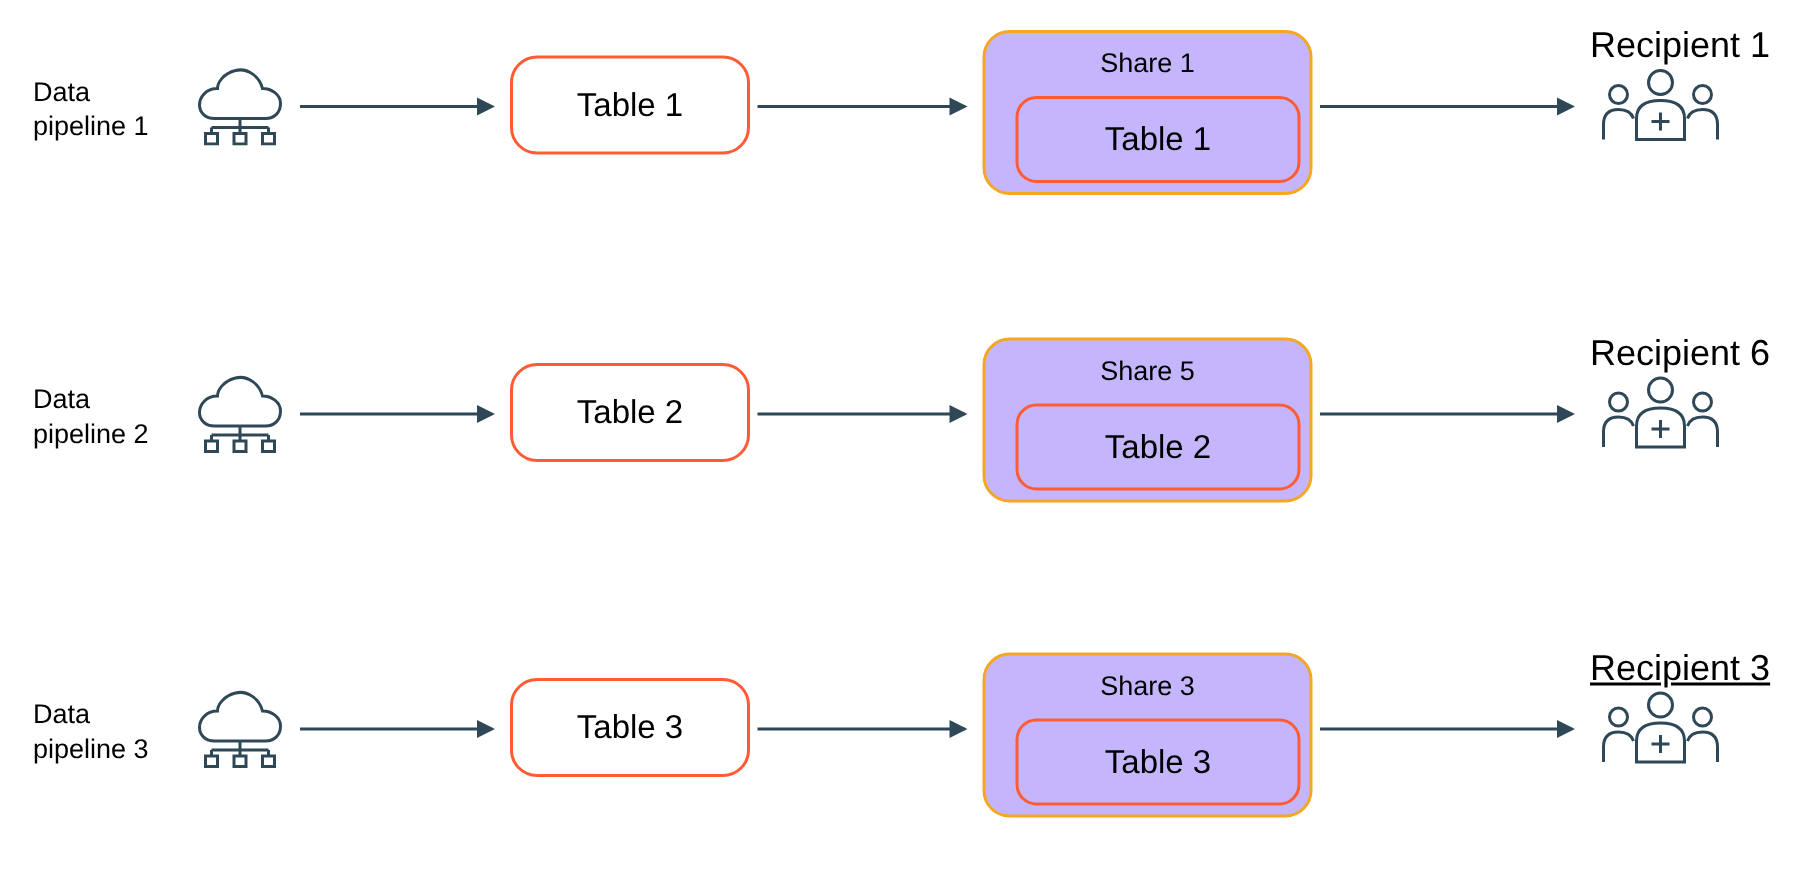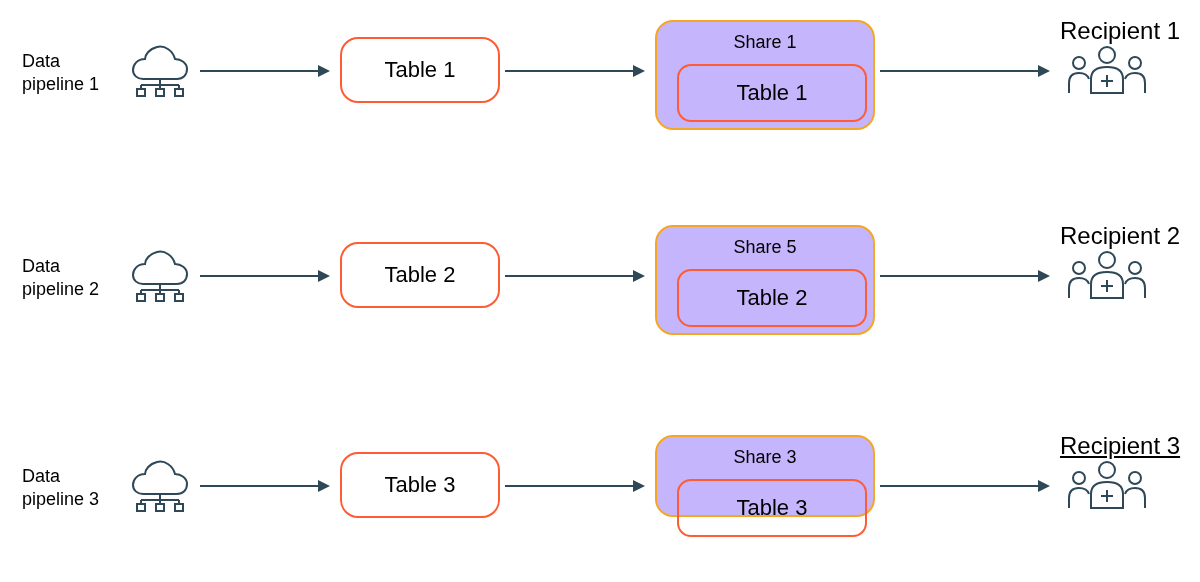--- a/index.html
+++ b/index.html
@@ -169,21 +169,21 @@
 
   <div class="share-box" style="left:655px; top:5px; width:220px; height:110px;">
     <div class="share-label">Share 5</div>
     <div class="inner-table" style="left:20px; top:42px; width:190px; height:58px;">
       <span>Table 2</span>
     </div>
   </div>
 
   <div class="arrow" style="left:880px; top:55px; width:168px;"></div>
 
-  <div class="recipient-label" style="left:1060px; top:2px;">Recipient 2</div>
+  <div class="recipient-label" style="left:1060px; top:2px;">Recipient 6</div>
 
   <svg class="recipient-icon" viewBox="0 0 85 55" style="left:1065px; top:28px;">
 
     <circle cx="42" cy="12" r="8" fill="none" stroke="#2f4858" stroke-width="2"></circle>
     <path d="M26 50 L26 36 Q26 24 42 24 Q58 24 58 36 L58 50 Z" fill="none" stroke="#2f4858" stroke-width="2"></path>
     <line x1="36" y1="38" x2="48" y2="38" stroke="#2f4858" stroke-width="2"></line>
     <line x1="42" y1="32" x2="42" y2="44" stroke="#2f4858" stroke-width="2"></line>
 
     <circle cx="14" cy="20" r="6" fill="none" stroke="#2f4858" stroke-width="2"></circle>
     <path d="M4 50 L4 40 Q4 30 14 30 Q22 30 24 36" fill="none" stroke="#2f4858" stroke-width="2"></path>
@@ -209,21 +209,21 @@
   </svg>
 
   <div class="arrow" style="left:200px; top:55px; width:128px;"></div>
 
   <div class="table-box" style="left:340px; top:22px; width:160px; height:66px;">
     <span>Table 3</span>
   </div>
 
   <div class="arrow" style="left:505px; top:55px; width:138px;"></div>
 
-  <div class="share-box" style="left:655px; top:5px; width:220px; height:82px;">
+  <div class="share-box" style="left:655px; top:5px; width:220px; height:110px;">
     <div class="share-label">Share 3</div>
     <div class="inner-table" style="left:20px; top:42px; width:190px; height:58px;">
       <span>Table 3</span>
     </div>
   </div>
 
   <div class="arrow" style="left:880px; top:55px; width:168px;"></div>
 
   <div class="recipient-label" style="left:1060px; top:2px;text-decoration:underline;">Recipient 3</div>
 

